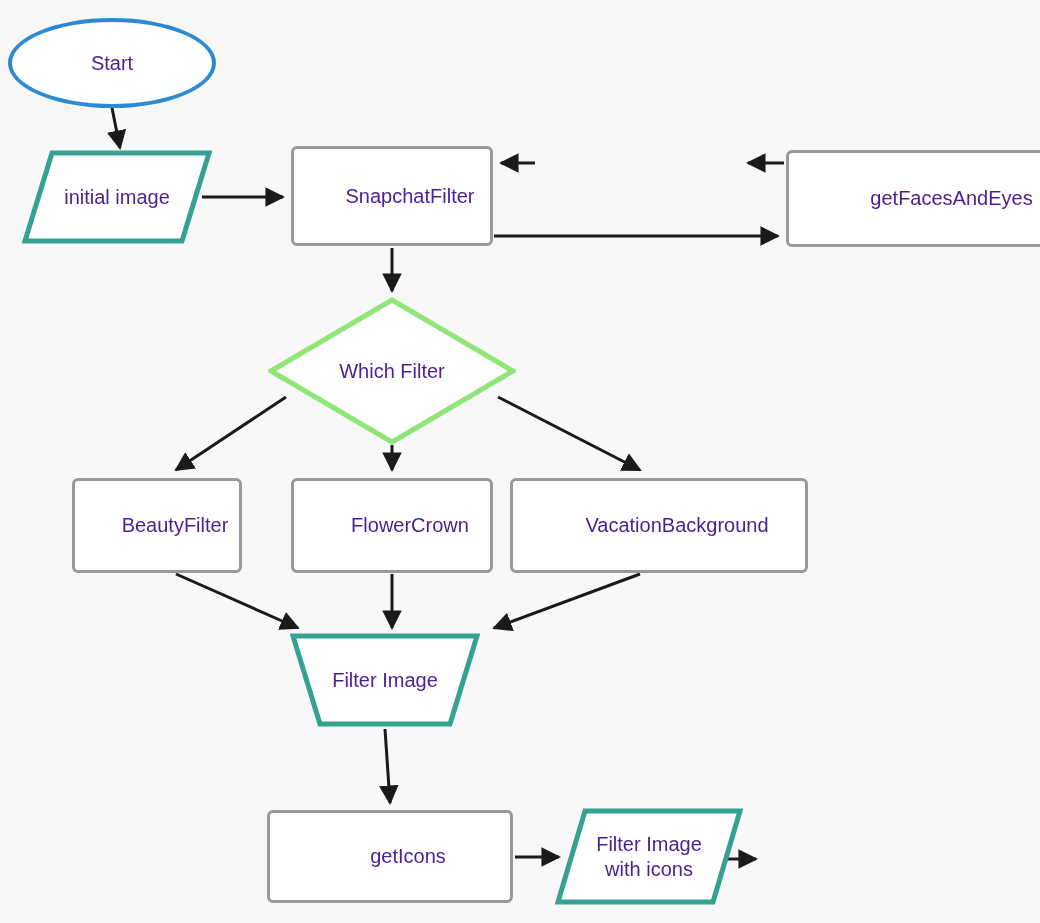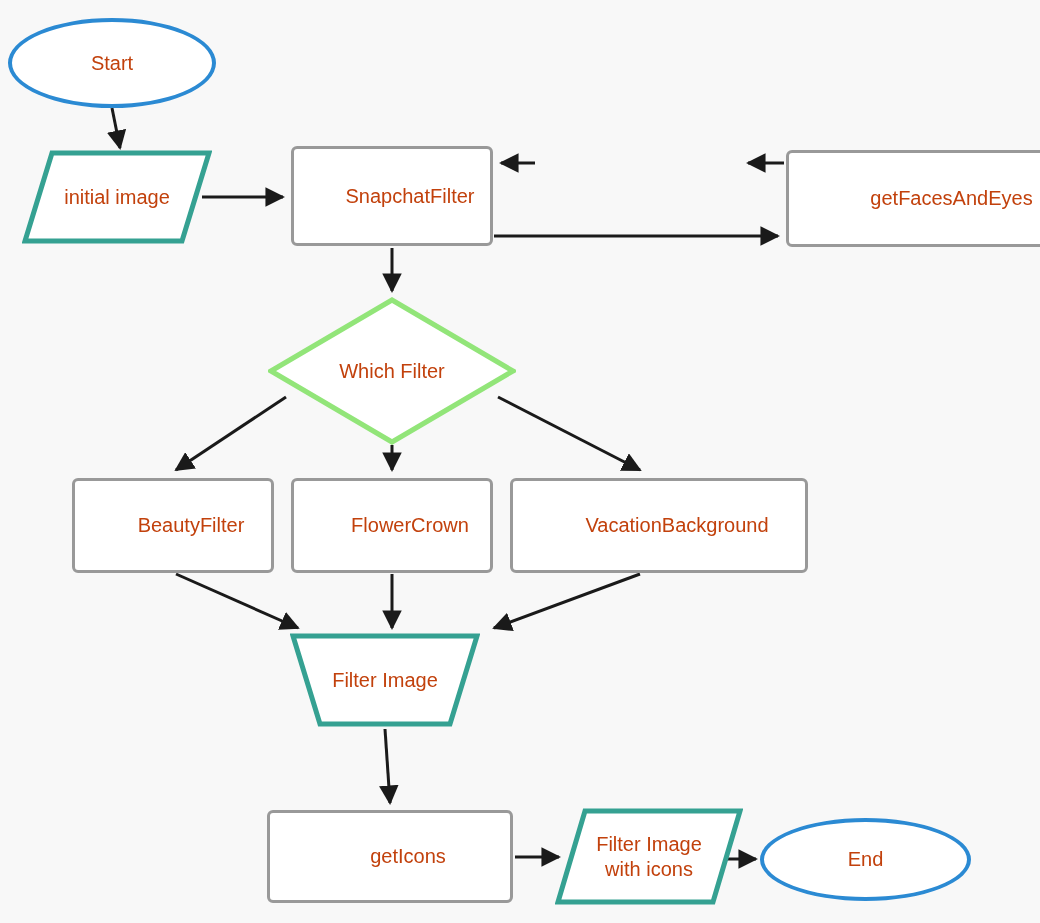--- a/index.html
+++ b/index.html
@@ -27,21 +27,21 @@
     height: 923px;
     pointer-events: none;
   }
   .node {
     position: absolute;
     box-sizing: border-box;
     display: flex;
     align-items: center;
     justify-content: center;
     text-align: center;
-    color: #c2410c;
+    color: #4c1d95;
     font-size: 20px;
     line-height: 1.22;
     z-index: 2;
   }
   .node-rect {
     background: #ffffff;
     border: 3px solid #999999;
     border-radius: 6px;
     padding-left: 36px;
   }
@@ -133,21 +133,21 @@
     <span class="node-label">getFacesAndEyes</span>
   </div>
 
   <div class="node node-shape" style="left:268px; top:297px; width:248px; height:148px;align-items:center;">
     <svg viewBox="0 0 248 148" preserveAspectRatio="none">
       <polygon points="124,3 245,74 124,145 3,74" fill="#ffffff" stroke="#92e579" stroke-width="5" vector-effect="non-scaling-stroke"></polygon>
     </svg>
     <span class="node-label">Which Filter</span>
   </div>
 
-  <div class="node node-rect" style="left:72px; top:478px; width:202px; height:95px;">
+  <div class="node node-rect" style="left:72px; top:478px; width:170px; height:95px;">
     <span class="node-label">BeautyFilter</span>
   </div>
 
   <div class="node node-rect" style="left:291px; top:478px; width:202px; height:95px;">
     <span class="node-label">FlowerCrown</span>
   </div>
 
   <div class="node node-rect" style="left:510px; top:478px; width:298px; height:95px;">
     <span class="node-label">VacationBackground</span>
   </div>
@@ -164,17 +164,14 @@
   </div>
 
   <div class="node node-shape" style="left:555px; top:808px; width:188px; height:97px;">
     <svg viewBox="0 0 188 97" preserveAspectRatio="none">
       <polygon points="30,3 185,3 158,94 3,94" fill="#ffffff" stroke="#35a192" stroke-width="5" vector-effect="non-scaling-stroke"></polygon>
     </svg>
     <span class="node-label">Filter Image
 with icons</span>
   </div>
 
-  <div class="node node-ellipse" style="left:760px; top:818px; width:211px; height:83px;">
-    <span class="node-label">End</span>
-  </div>
 
 </div>
 
 </body></html>

